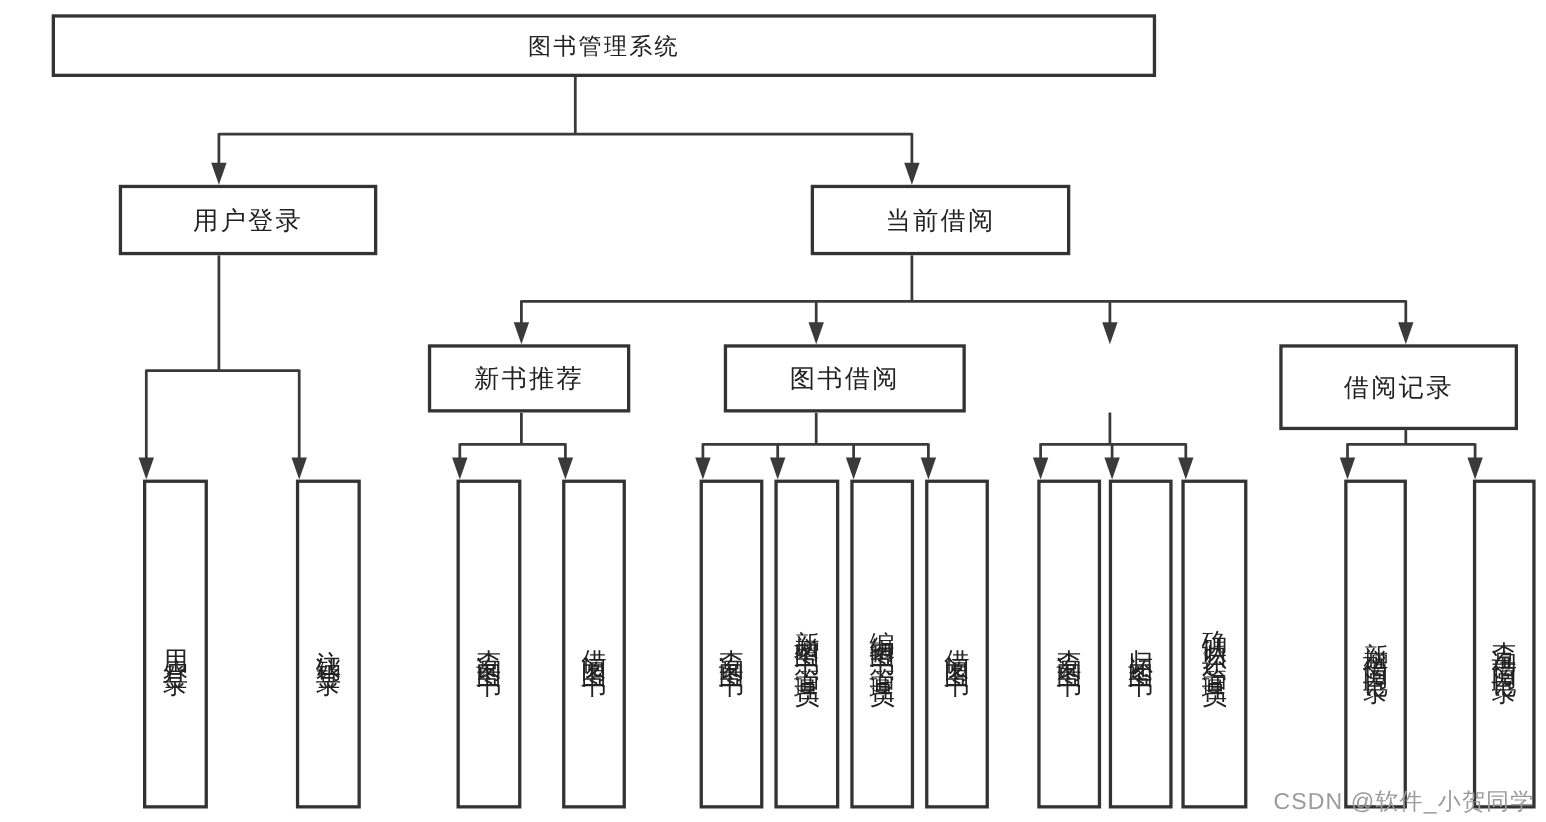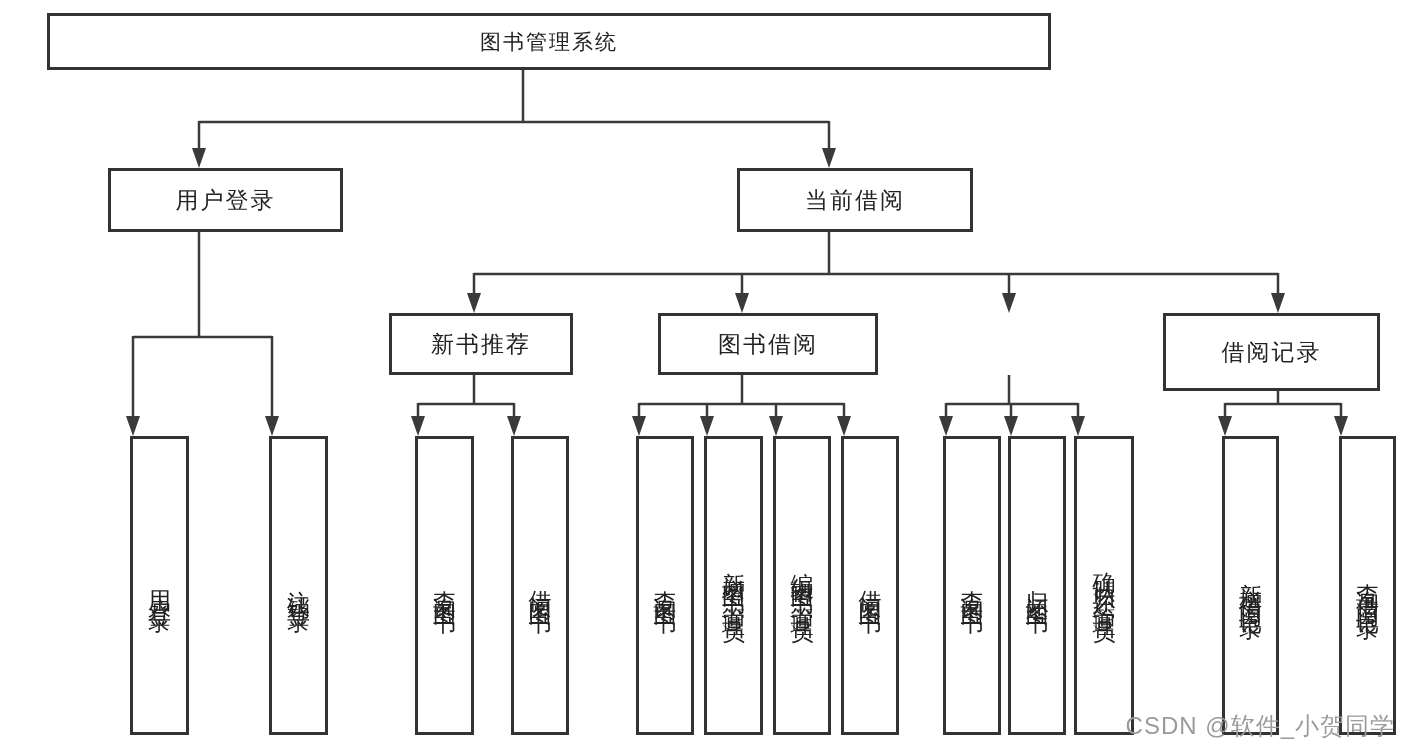--- a/index.html
+++ b/index.html
@@ -43,21 +43,21 @@
     text-orientation: mixed;
     font-size: 23px;
     letter-spacing: 7px;
     line-height: 1;
     white-space: nowrap;
   }
   .watermark {
     position: absolute;
     right: 10px;
     bottom: 5px;
-    font-size: 24px;
+    font-size: 21px;
     color: #9b9b9b;
     letter-spacing: 1px;
     z-index: 5;
     white-space: nowrap;
   }
 </style>
 </head>
 <body>
 
 <div class="canvas">

